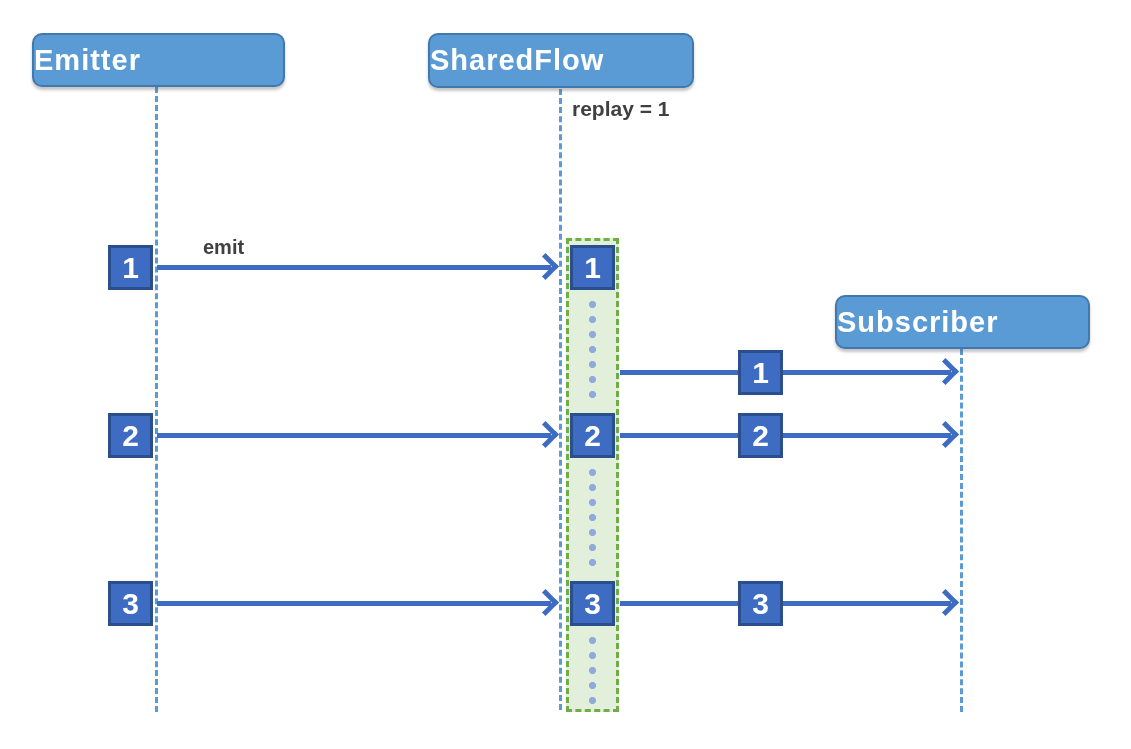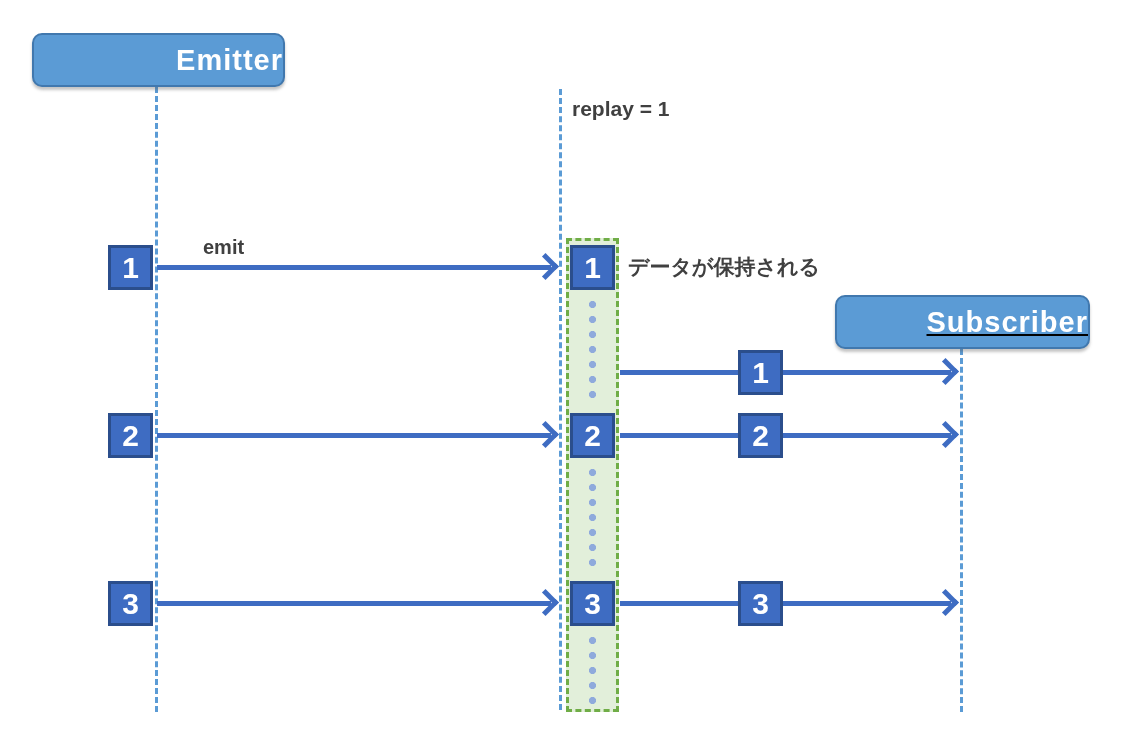--- a/index.html
+++ b/index.html
@@ -22,21 +22,21 @@
   
   .node-box {
     position: absolute;
     box-sizing: border-box;
     background: #5B9BD5;
     border: 2px solid #4178AE;
     border-radius: 10px;
     box-shadow: 0 3px 3px rgba(90,90,90,0.35);
     display: flex;
     align-items: center;
-    justify-content: flex-end;
+    justify-content: flex-start;
   }
   .node-box span {
     color: #ffffff;
     font-size: 29px;
     font-weight: bold;
     letter-spacing: 1px;
   }
 
   
   .retention-region {
@@ -112,27 +112,29 @@
 
   <div class="retention-region" style="left:566px; top:238px; width:53px; height:474px;"></div>
 
   <div class="dotcol" style="left:588px; top:297px; height:104px;"></div>
   <div class="dotcol" style="left:588px; top:465px; height:104px;"></div>
   <div class="dotcol" style="left:588px; top:633px; height:73px;"></div>
 
   <div class="node-box" style="left:32px; top:33px; width:253px; height:54px;">
     <span>Emitter</span>
   </div>
-  <div class="node-box" style="left:835px; top:295px; width:255px; height:54px;text-decoration:underline;">
+  <div class="node-box" style="left:428px; top:33px; width:266px; height:55px;">
+    <span>SharedFlow</span>
+  </div>
+  <div class="node-box" style="left:835px; top:295px; width:255px; height:54px;">
     <span>Subscriber</span>
   </div>
 
   <div class="anno" style="left:572px; top:97px; font-size:21px;">replay = 1</div>
   <div class="anno" style="left:171px; top:236px; font-size:20px;margin-left:32px;">emit</div>
-  <div class="anno" style="left:628px; top:253px; font-size:21px;">データが保持される</div>
 
   <div class="arrow" style="left:157px; top:265px; width:394px;"></div>
   <div class="arrow" style="left:157px; top:433px; width:394px;"></div>
   <div class="arrow" style="left:157px; top:601px; width:394px;"></div>
 
   <div class="arrow" style="left:620px; top:370px; width:331px;"></div>
   <div class="arrow" style="left:620px; top:433px; width:331px;"></div>
   <div class="arrow" style="left:620px; top:601px; width:331px;"></div>
 
   <div class="event-sq" style="left:108px; top:245px;">

